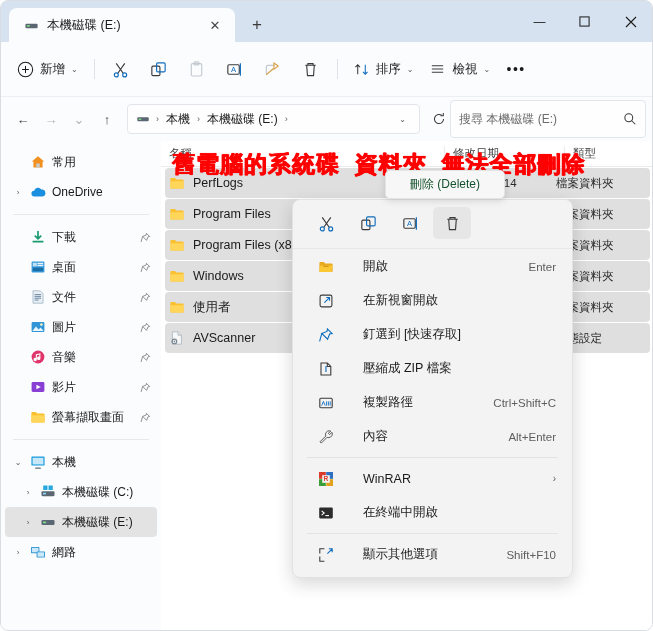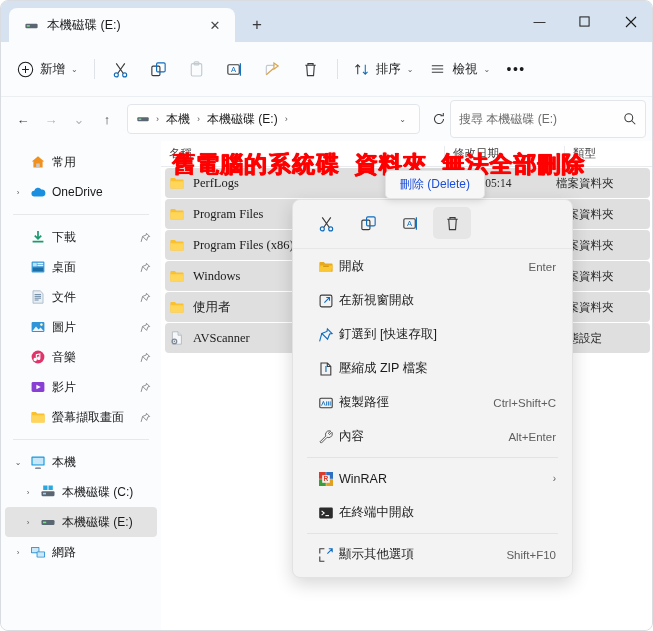--- a/index.html
+++ b/index.html
@@ -148,21 +148,21 @@
     font-size: 11.5px; color: #444;
   }
   .col-name { width: 275px; }
   .col-date { width: 120px; border-left: 1px solid #e9ecef; padding-left: 8px; }
   .col-type { flex: 1; border-left: 1px solid #e9ecef; padding-left: 8px; font-family: Liberation Serif, serif; }
   .frow {
     display: flex; align-items: center; height: 30px;
     margin: 1px 4px 1px 4px; border-radius: 4px;
     font-size: 12.5px; color: #1b1b1b;
   }
-  .frow.sel { background: #dfdfdf; font-family: Liberation Serif, serif; }
+  .frow.sel { background: #dfdfdf; }
   .fname { width: 271px; display: flex; align-items: center; gap: 8px; padding-left: 4px; overflow: hidden; white-space: nowrap; }
   .fdate { width: 120px; font-size: 11.5px; color: #2b2b2b; white-space: nowrap; }
   .ftype { flex: 1; font-size: 11.5px; color: #2b2b2b; white-space: nowrap; }
 
   
   .annot {
     position: absolute; top: 148px; left: 171px;
     font-size: 23px; font-weight: bold; color: #ff0000;
     letter-spacing: 1px; white-space: nowrap;
     font-family: Liberation Mono, monospace;
@@ -182,33 +182,33 @@
     padding: 7px 10px 9px 14px;
     border-bottom: 1px solid #e7e7e7;
   }
   .ctx-tool {
     width: 38px; height: 32px; border-radius: 5px;
     display: flex; align-items: center; justify-content: center;
   }
   .ctx-tool.hover { background: #e6e6e6; }
   .ctx-item {
     display: flex; align-items: center; height: 33px;
-    padding: 0 12px 0 16px; margin: 1px 4px; border-radius: 5px;
+    padding: 0 12px 0 16px; margin: 1px 4px; border-radius: 5px; gap: 24px;
   }
   .ctx-ico { width: 26px; min-width: 26px; display: flex; align-items: center; justify-content: center; }
   .ctx-label { font-size: 12.5px; color: #1b1b1b; white-space: nowrap; }
   .ctx-accel { margin-left: auto; font-size: 11.5px; color: #5e5e5e; }
   .ctx-sub { margin-left: auto; font-size: 10px; color: #5e5e5e; }
   .ctx-divider { height: 1px; background: #e3e3e3; margin: 4px 14px; }
 
   
   .tooltip {
     position: absolute; top: 169px; left: 384px;
     background: #f7f7f7; border: 1px solid #e4e4e4; border-radius: 5px;
-    padding: 5px 14px; font-size: 12px; color: #1d4ed8;
+    padding: 5px 24px; font-size: 12px; color: #14532d;
     box-shadow: 0 2px 7px rgba(0,0,0,0.13);
     white-space: nowrap; z-index: 60;
   }
 
   svg { display: block; }
 </style>
 </head>
 <body>
 
 <div id="app">

